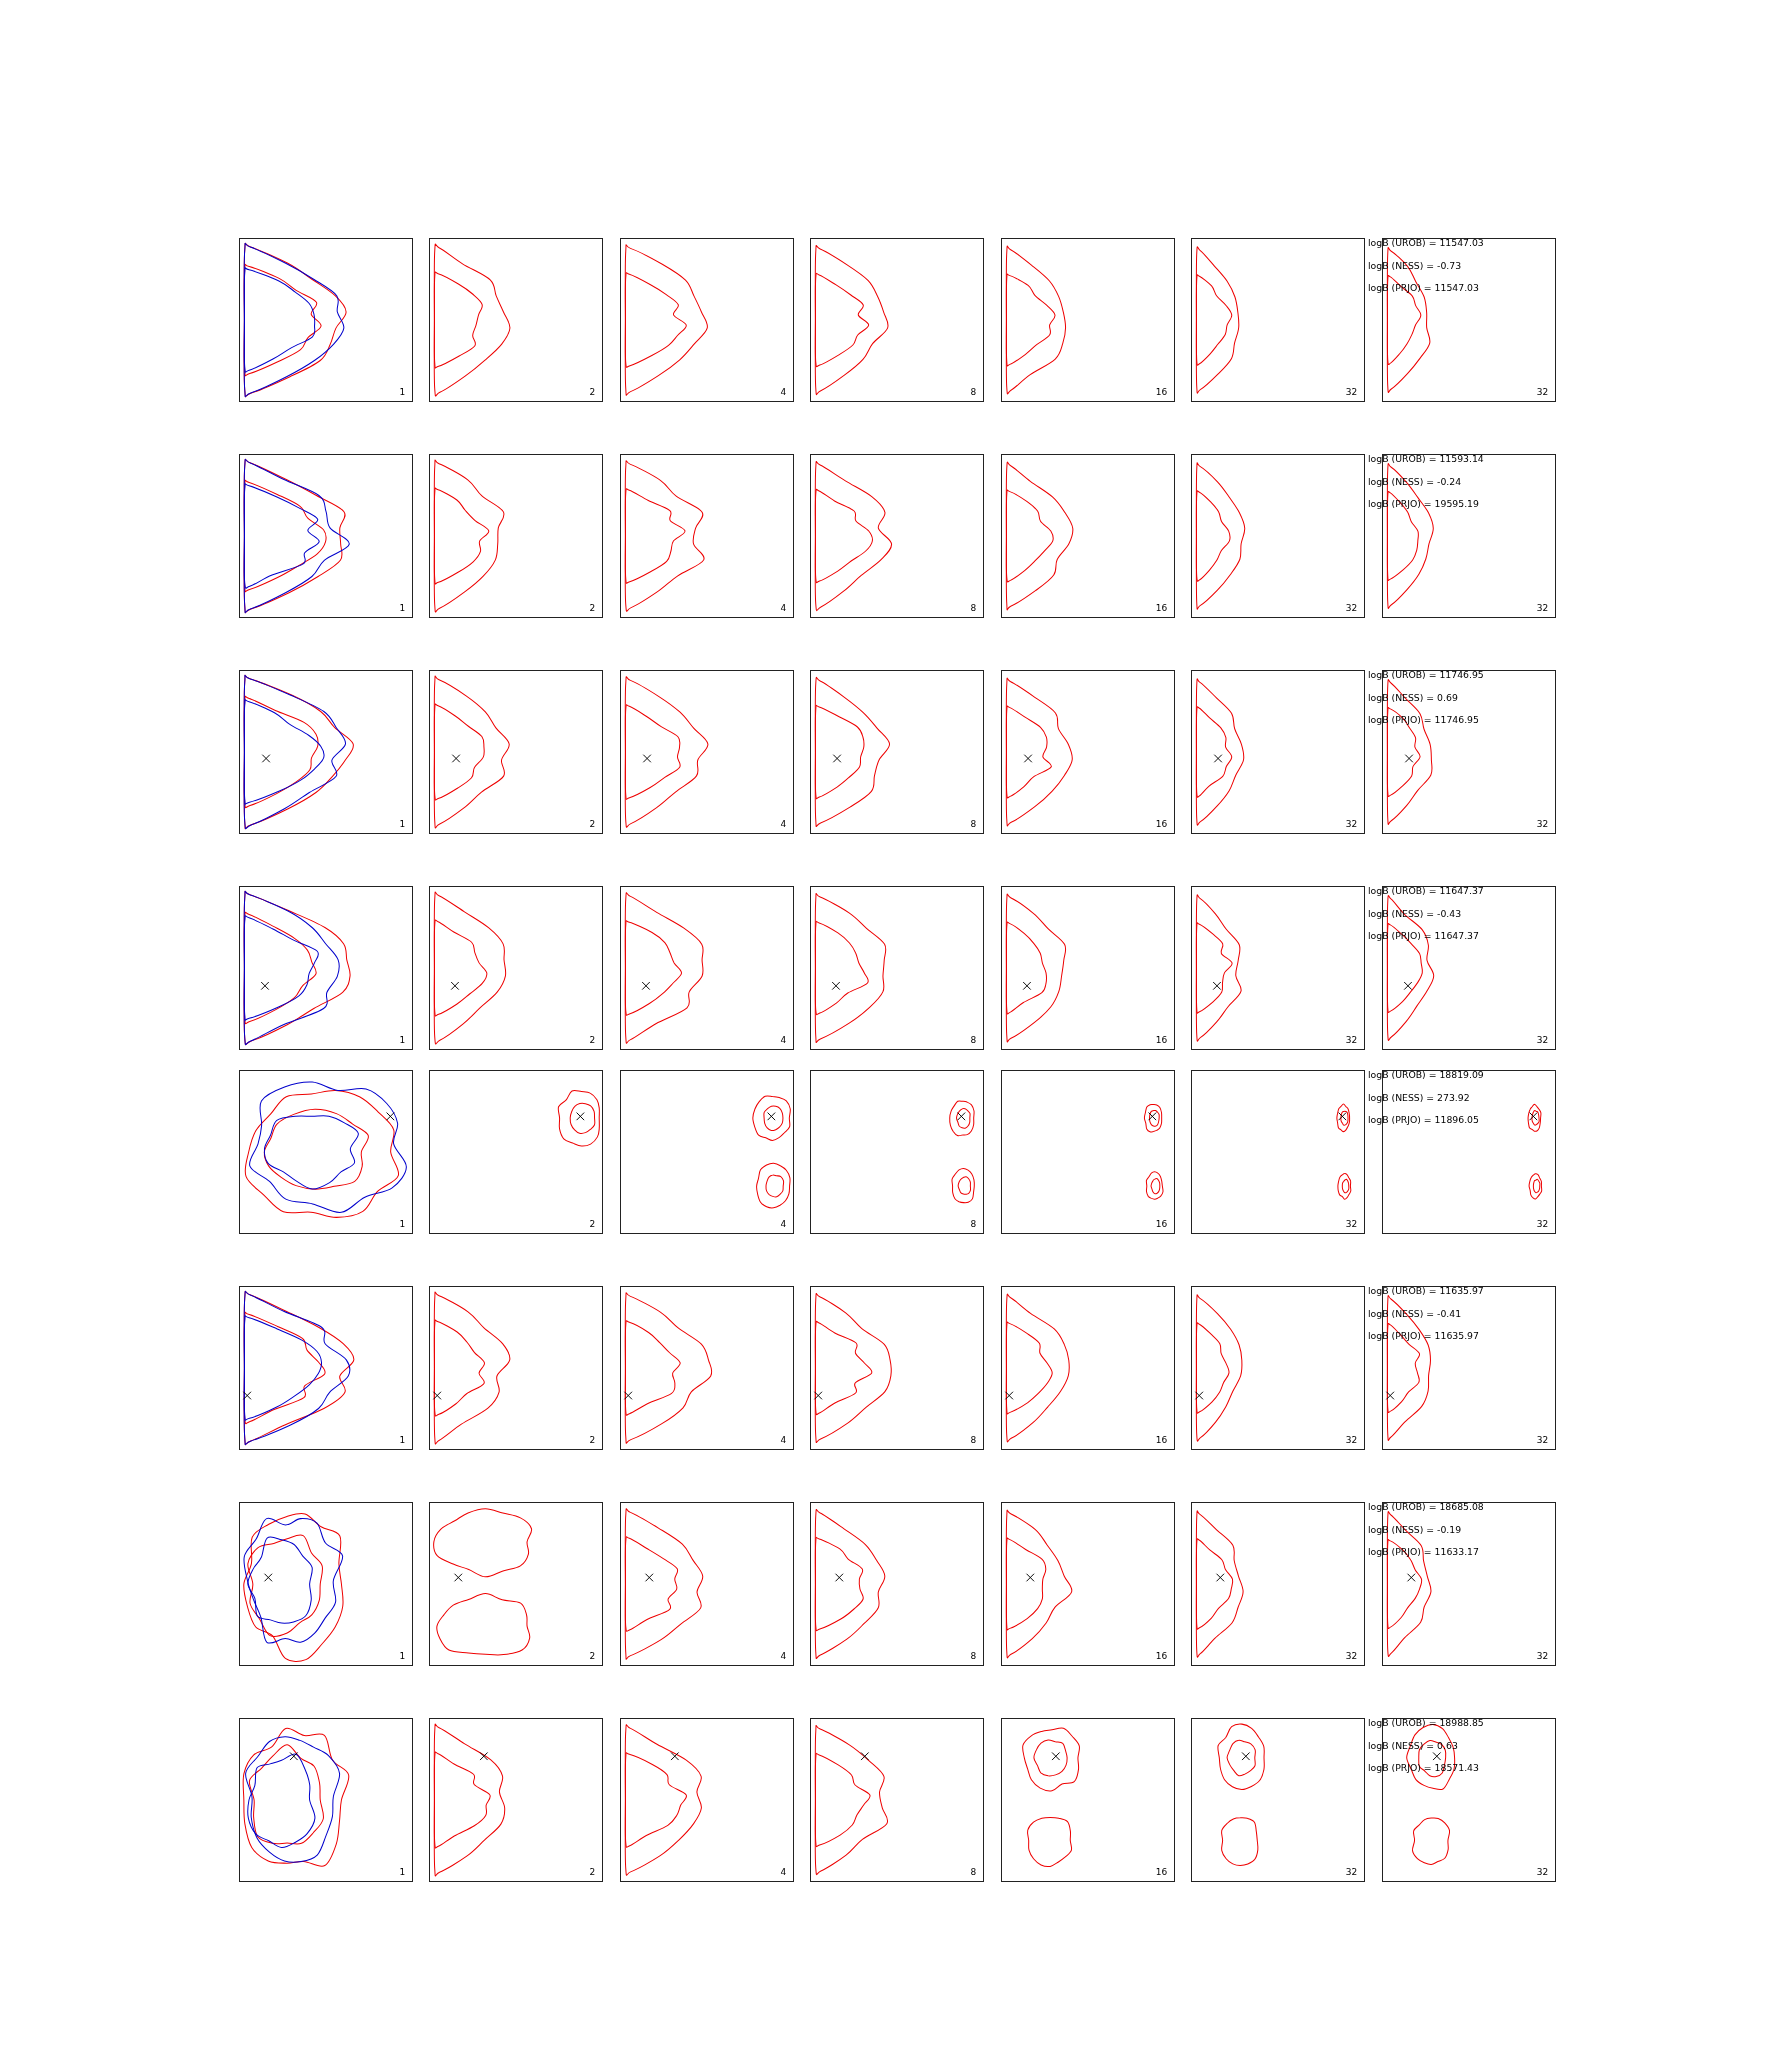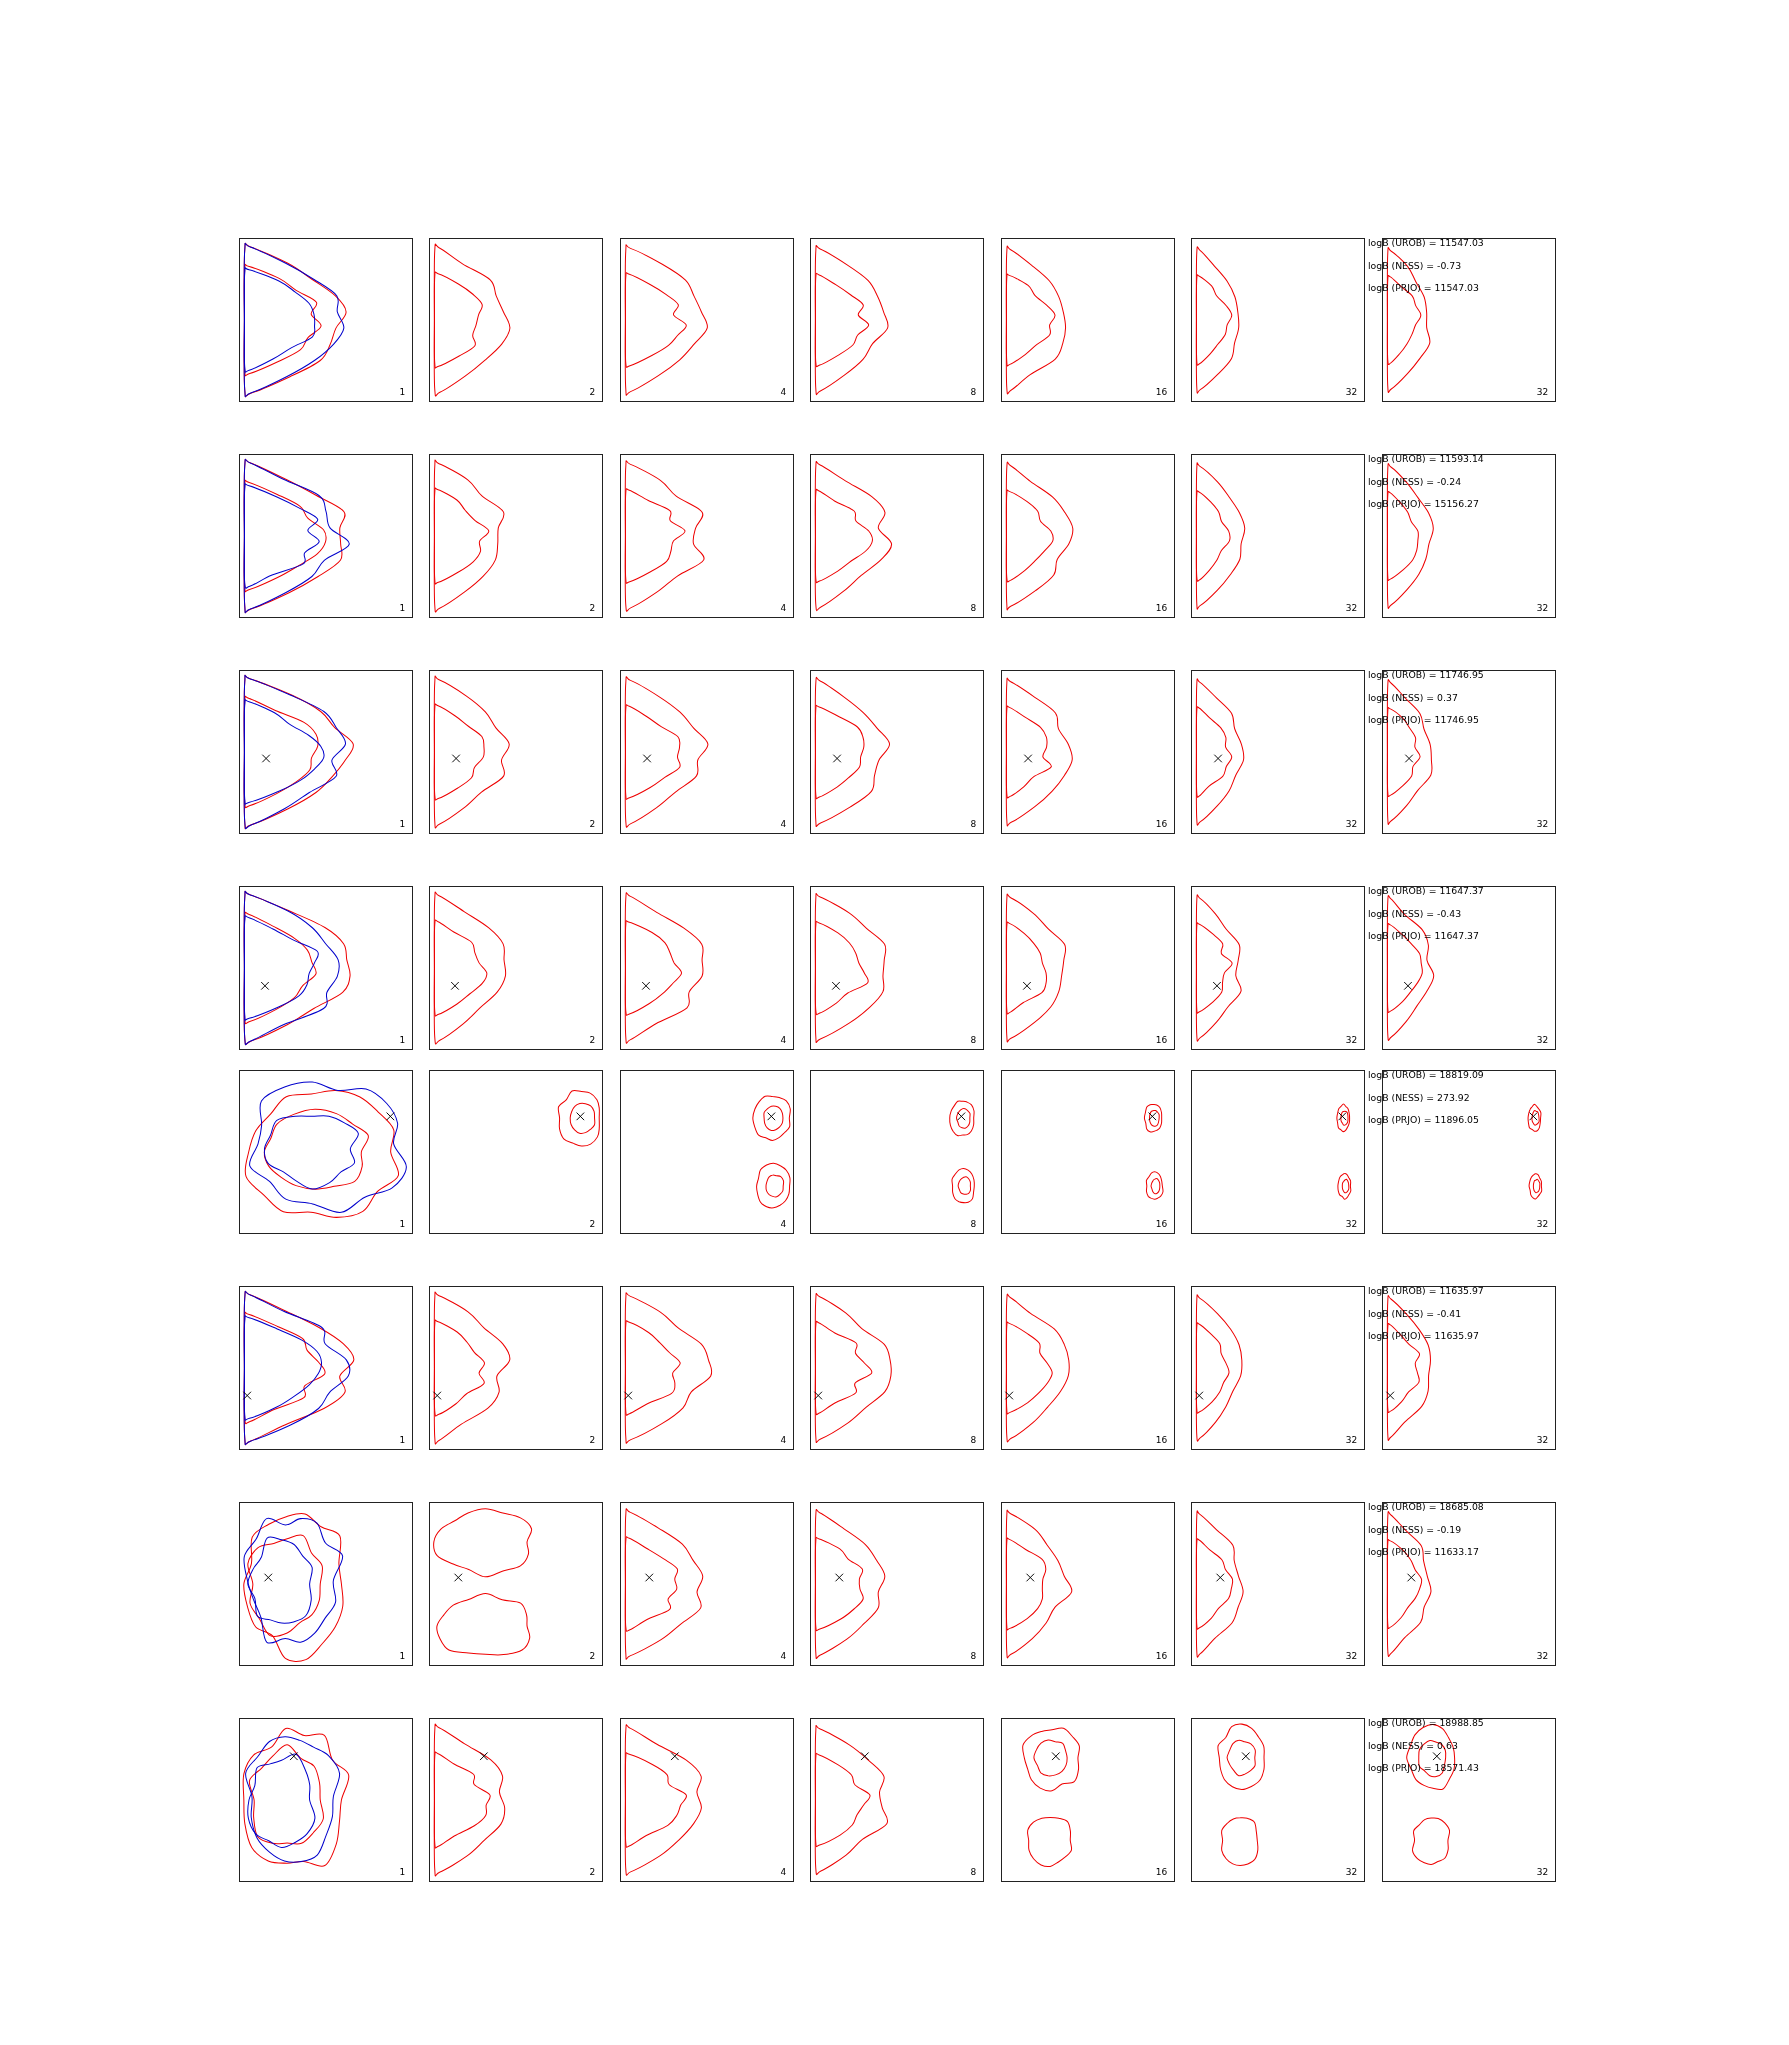--- a/index.html
+++ b/index.html
@@ -397,21 +397,21 @@
             <div class="xtick-mark" style="left: 87px;"></div>
             <div class="xtick-mark" style="left: 115px;"></div>
             <div class="xtick-mark" style="left: 143px;"></div>
             <div class="xtick-mark" style="left: 171px;"></div>
             <div class="panel-index">32</div>
           </div>
         </div>
         <div class="row-annot">
           <div>logB (UROB) = 11593.14</div>
           <div>logB (NESS) = -0.24</div>
-          <div>logB (PRJO) = 15156.27</div>
+          <div>logB (PRJO) = 19595.19</div>
         </div>
       </div>
       <div class="row" style="top: 0px; height: 170px; margin-bottom: 46px;">
         <div class="panel" style="left: 0px;">
           <div class="axes">
             <svg viewBox="0 0 272 256" preserveAspectRatio="none">
               <path d="M 16.7 12.8 C 29.2 16.2, 64.0 29.9, 82.5 38.4 C 100.9 46.9, 116.4 55.5, 127.6 64.0 C 138.8 72.5, 141.4 81.1, 149.9 89.6 C 158.4 98.1, 176.1 106.7, 178.9 115.2 C 181.7 123.7, 172.0 132.3, 166.6 140.8 C 161.1 149.3, 154.0 157.9, 146.3 166.4 C 138.5 174.9, 131.8 183.5, 120.1 192.0 C 108.4 200.5, 93.3 209.1, 76.1 217.6 C 58.9 226.1, 28.3 239.8, 16.9 243.2 C 5.5 246.6, 9.1 257.3, 7.5 238.1 C 5.8 218.9, 7.0 164.7, 7.0 128.0 C 7.0 91.3, 5.8 37.1, 7.5 17.9 C 9.1 -1.3, 4.2 9.4, 16.7 12.8 Z" fill="none" stroke="#ee0000" stroke-width="1.6"></path>
               <path d="M 14.5 43.5 C 22.6 45.8, 41.5 56.0, 55.9 62.3 C 70.4 68.6, 90.5 74.8, 101.2 81.1 C 111.9 87.3, 116.6 93.6, 120.2 99.8 C 123.8 106.1, 124.1 112.4, 122.9 118.6 C 121.7 124.9, 115.2 131.1, 113.1 137.4 C 111.0 143.6, 114.5 149.9, 110.5 156.2 C 106.6 162.4, 98.1 168.7, 89.4 174.9 C 80.6 181.2, 70.2 187.4, 58.0 193.7 C 45.7 200.0, 24.3 210.2, 15.9 212.5 C 7.5 214.8, 8.9 221.4, 7.5 207.4 C 6.0 193.3, 7.0 154.5, 7.0 128.0 C 7.0 101.5, 6.2 62.7, 7.5 48.6 C 8.7 34.6, 6.5 41.2, 14.5 43.5 Z" fill="none" stroke="#ee0000" stroke-width="1.6"></path>
               <path d="M 16.3 12.8 C 28.5 16.2, 60.9 29.9, 80.3 38.4 C 99.7 46.9, 120.6 55.5, 132.6 64.0 C 144.6 72.5, 146.6 81.1, 152.3 89.6 C 158.0 98.1, 168.0 106.7, 166.8 115.2 C 165.7 123.7, 147.9 132.3, 145.4 140.8 C 142.9 149.3, 157.9 157.9, 152.0 166.4 C 146.0 174.9, 123.3 183.5, 109.7 192.0 C 96.1 200.5, 85.7 209.1, 70.3 217.6 C 54.9 226.1, 28.0 239.8, 17.6 243.2 C 7.1 246.6, 9.2 257.3, 7.5 238.1 C 5.7 218.9, 7.0 164.7, 7.0 128.0 C 7.0 91.3, 5.9 37.1, 7.5 17.9 C 9.0 -1.3, 4.2 9.4, 16.3 12.8 Z" fill="none" stroke="#0000cc" stroke-width="1.6"></path>
               <path d="M 14.4 48.6 C 22.3 50.7, 44.6 60.4, 55.2 66.3 C 65.9 72.2, 69.3 78.0, 78.2 83.9 C 87.1 89.8, 100.2 95.7, 108.5 101.5 C 116.8 107.4, 123.9 113.3, 127.9 119.2 C 131.9 125.1, 134.1 130.9, 132.4 136.8 C 130.8 142.7, 124.1 148.6, 118.1 154.5 C 112.1 160.3, 105.9 166.2, 96.6 172.1 C 87.3 178.0, 75.9 183.8, 62.3 189.7 C 48.7 195.6, 24.1 205.3, 15.0 207.4 C 5.9 209.4, 8.8 215.5, 7.5 202.2 C 6.1 189.0, 7.0 152.7, 7.0 128.0 C 7.0 103.3, 6.2 67.0, 7.5 53.8 C 8.7 40.5, 6.4 46.6, 14.4 48.6 Z" fill="none" stroke="#0000cc" stroke-width="1.6"></path>
@@ -580,21 +580,21 @@
             <div class="xtick-mark" style="left: 59px;"></div>
             <div class="xtick-mark" style="left: 87px;"></div>
             <div class="xtick-mark" style="left: 115px;"></div>
             <div class="xtick-mark" style="left: 143px;"></div>
             <div class="xtick-mark" style="left: 171px;"></div>
             <div class="panel-index">32</div>
           </div>
         </div>
         <div class="row-annot">
           <div>logB (UROB) = 11746.95</div>
-          <div>logB (NESS) = 0.37</div>
+          <div>logB (NESS) = 0.69</div>
           <div>logB (PRJO) = 11746.95</div>
         </div>
       </div>
       <div class="row" style="top: 0px; height: 170px; margin-bottom: 14px;">
         <div class="panel" style="left: 0px;">
           <div class="axes">
             <svg viewBox="0 0 272 256" preserveAspectRatio="none">
               <path d="M 16.7 12.8 C 28.7 16.2, 59.7 29.9, 79.3 38.4 C 98.9 46.9, 120.2 55.5, 134.3 64.0 C 148.3 72.5, 158.0 81.1, 163.8 89.6 C 169.6 98.1, 167.2 106.7, 168.9 115.2 C 170.6 123.7, 175.1 132.3, 174.0 140.8 C 172.9 149.3, 171.8 157.9, 162.3 166.4 C 152.7 174.9, 131.3 183.5, 116.7 192.0 C 102.1 200.5, 91.1 209.1, 74.6 217.6 C 58.2 226.1, 29.1 239.8, 17.9 243.2 C 6.8 246.6, 9.3 257.3, 7.5 238.1 C 5.6 218.9, 7.0 164.7, 7.0 128.0 C 7.0 91.3, 5.8 37.1, 7.5 17.9 C 9.1 -1.3, 4.7 9.4, 16.7 12.8 Z" fill="none" stroke="#ee0000" stroke-width="1.6"></path>
               <path d="M 14.5 43.5 C 22.1 45.8, 41.0 56.0, 53.0 62.3 C 64.9 68.6, 77.3 74.8, 86.2 81.1 C 95.2 87.3, 102.0 93.6, 106.6 99.8 C 111.2 106.1, 111.4 112.4, 113.6 118.6 C 115.8 124.9, 122.5 131.1, 120.0 137.4 C 117.6 143.6, 104.6 149.9, 98.9 156.2 C 93.3 162.4, 93.2 168.7, 86.2 174.9 C 79.1 181.2, 68.4 187.4, 56.6 193.7 C 44.8 200.0, 23.6 210.2, 15.4 212.5 C 7.3 214.8, 8.9 221.4, 7.5 207.4 C 6.1 193.3, 7.0 154.5, 7.0 128.0 C 7.0 101.5, 6.2 62.7, 7.5 48.6 C 8.7 34.6, 7.0 41.2, 14.5 43.5 Z" fill="none" stroke="#ee0000" stroke-width="1.6"></path>
               <path d="M 16.3 12.8 C 27.8 16.2, 60.3 29.9, 76.6 38.4 C 92.9 46.9, 104.2 55.5, 114.0 64.0 C 123.8 72.5, 128.5 81.1, 135.4 89.6 C 142.2 98.1, 152.1 106.7, 155.2 115.2 C 158.3 123.7, 157.0 132.3, 154.0 140.8 C 151.1 149.3, 141.1 157.9, 137.5 166.4 C 133.9 174.9, 143.6 183.5, 132.2 192.0 C 120.7 200.5, 87.8 209.1, 68.6 217.6 C 49.4 226.1, 27.2 239.8, 17.0 243.2 C 6.8 246.6, 9.1 257.3, 7.5 238.1 C 5.8 218.9, 7.0 164.7, 7.0 128.0 C 7.0 91.3, 5.9 37.1, 7.5 17.9 C 9.0 -1.3, 4.8 9.4, 16.3 12.8 Z" fill="none" stroke="#0000cc" stroke-width="1.6"></path>

